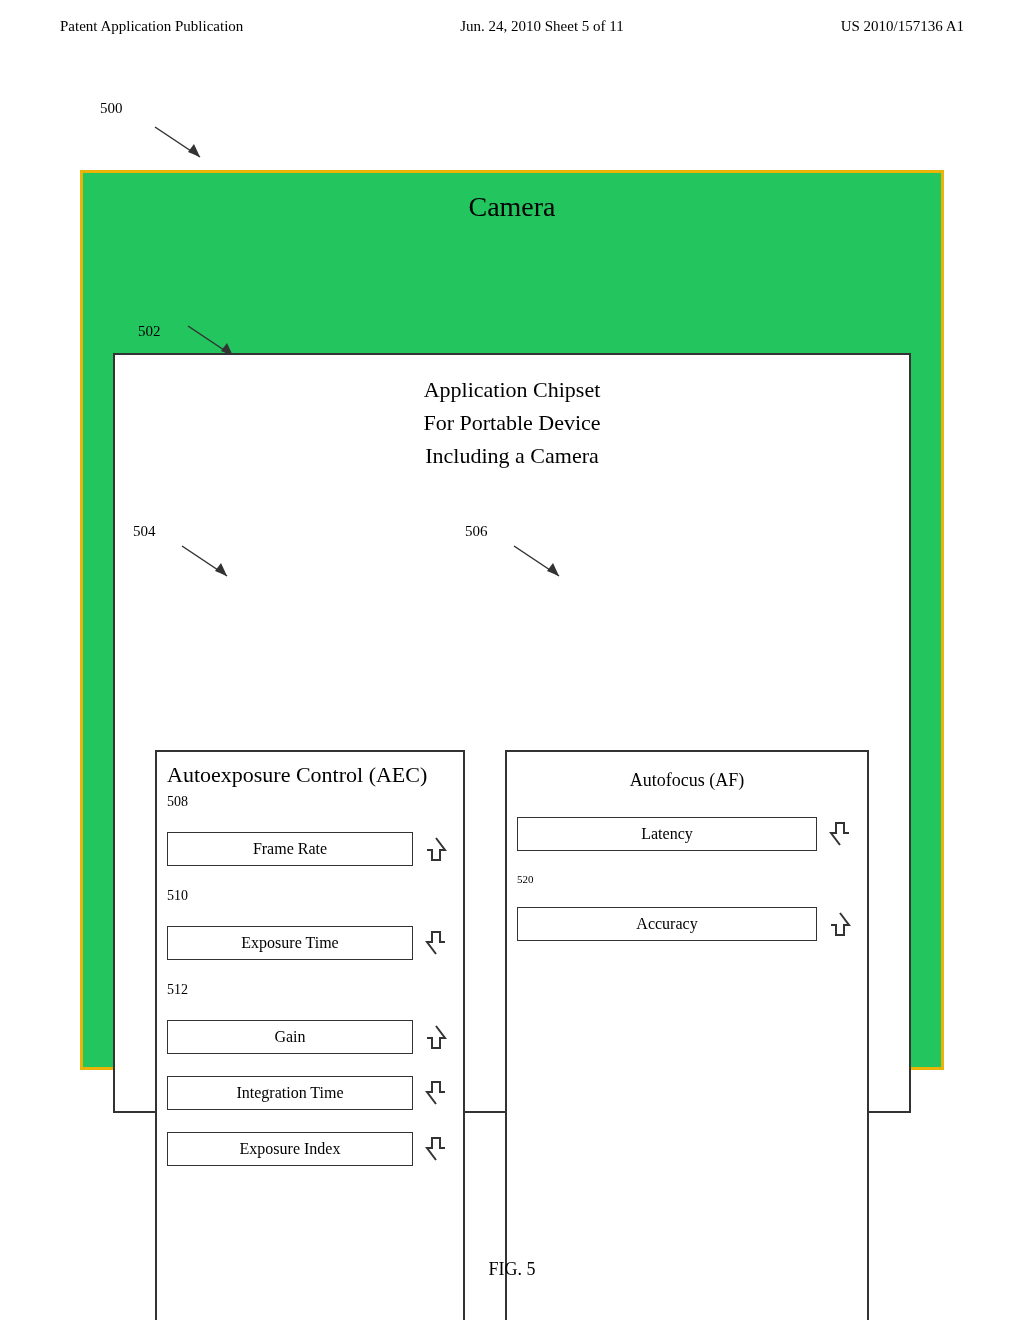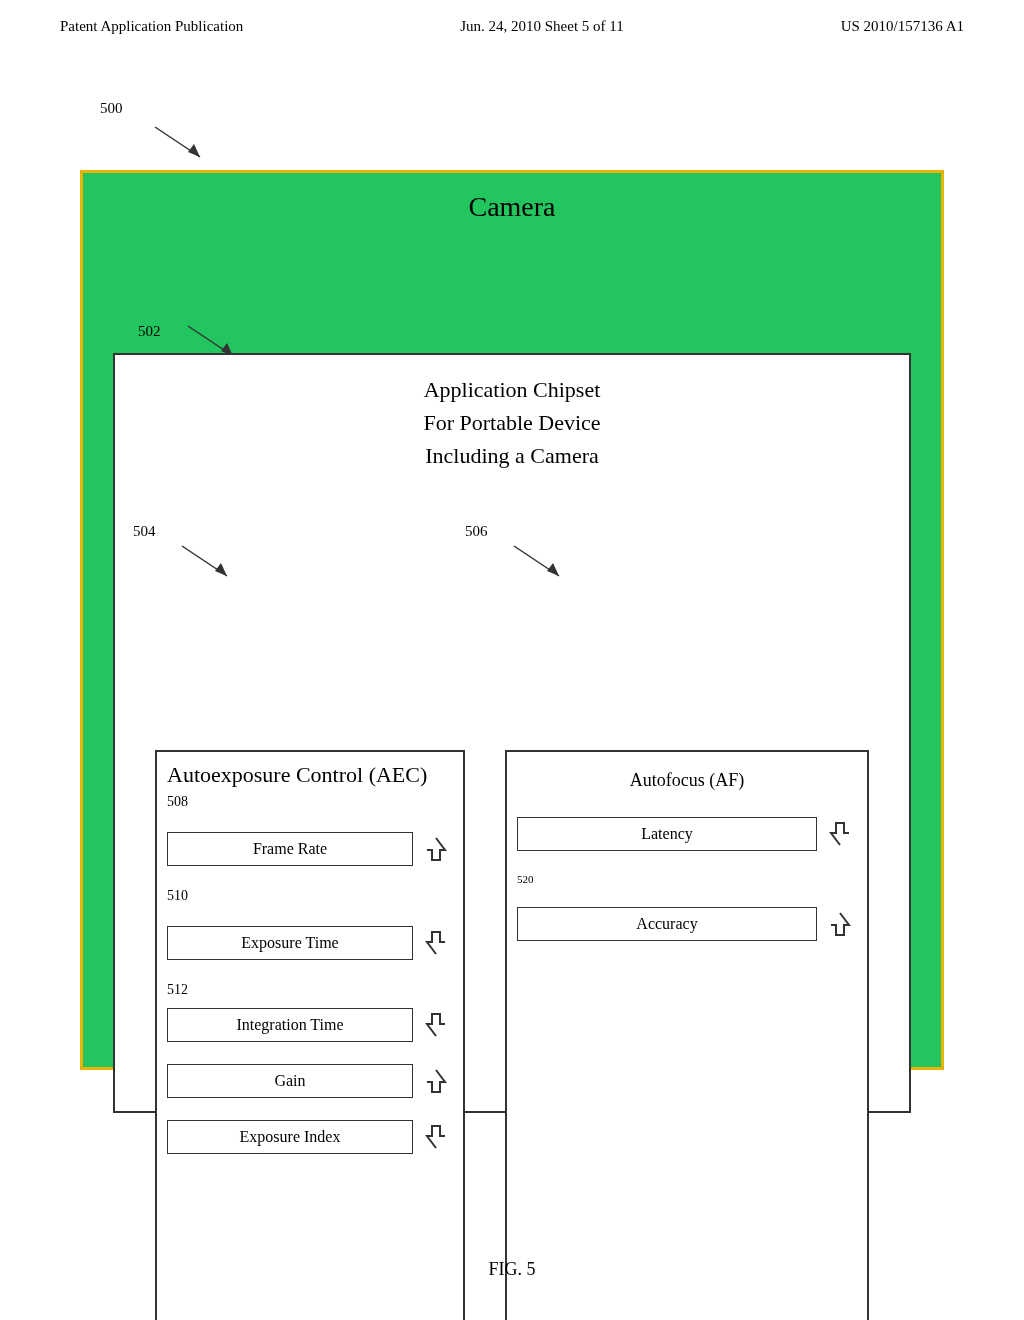--- a/index.html
+++ b/index.html
@@ -220,35 +220,35 @@
         <div class="item-row">
           <div class="item-box">
             <span>Exposure Time</span>
           </div>
           <svg class="arrow-icon" viewBox="0 0 34 34" xmlns="http://www.w3.org/2000/svg">
             <polyline points="17,28 8,16 13,16 13,6 21,6 21,16 26,16" fill="none" stroke="#333" stroke-width="2"></polyline>
           </svg>
         </div>
 
         <div style="font-size:14px; margin: 2px 10px 0 10px;">512</div>
+        <div class="item-row">
+          <div class="item-box">
+            <span>Gain</span>
+          </div>
+          <svg class="arrow-icon" viewBox="0 0 34 34" xmlns="http://www.w3.org/2000/svg">
+            <polyline points="17,6 26,18 21,18 21,28 13,28 13,18 8,18" fill="none" stroke="#333" stroke-width="2"></polyline>
+          </svg>
+        </div>
+
         <div class="item-row" style="margin-top: 10px;">
           <div class="item-box">
             <span>Integration Time</span>
           </div>
           <svg class="arrow-icon" viewBox="0 0 34 34" xmlns="http://www.w3.org/2000/svg">
             <polyline points="17,28 8,16 13,16 13,6 21,6 21,16 26,16" fill="none" stroke="#333" stroke-width="2"></polyline>
-          </svg>
-        </div>
-
-        <div class="item-row">
-          <div class="item-box">
-            <span>Gain</span>
-          </div>
-          <svg class="arrow-icon" viewBox="0 0 34 34" xmlns="http://www.w3.org/2000/svg">
-            <polyline points="17,6 26,18 21,18 21,28 13,28 13,18 8,18" fill="none" stroke="#333" stroke-width="2"></polyline>
           </svg>
         </div>
 
         <div class="item-row" style="margin-top: 10px;">
           <div class="item-box">
             <span>Exposure Index</span>
           </div>
           <svg class="arrow-icon" viewBox="0 0 34 34" xmlns="http://www.w3.org/2000/svg">
             <polyline points="17,28 8,16 13,16 13,6 21,6 21,16 26,16" fill="none" stroke="#333" stroke-width="2"></polyline>
           </svg>

